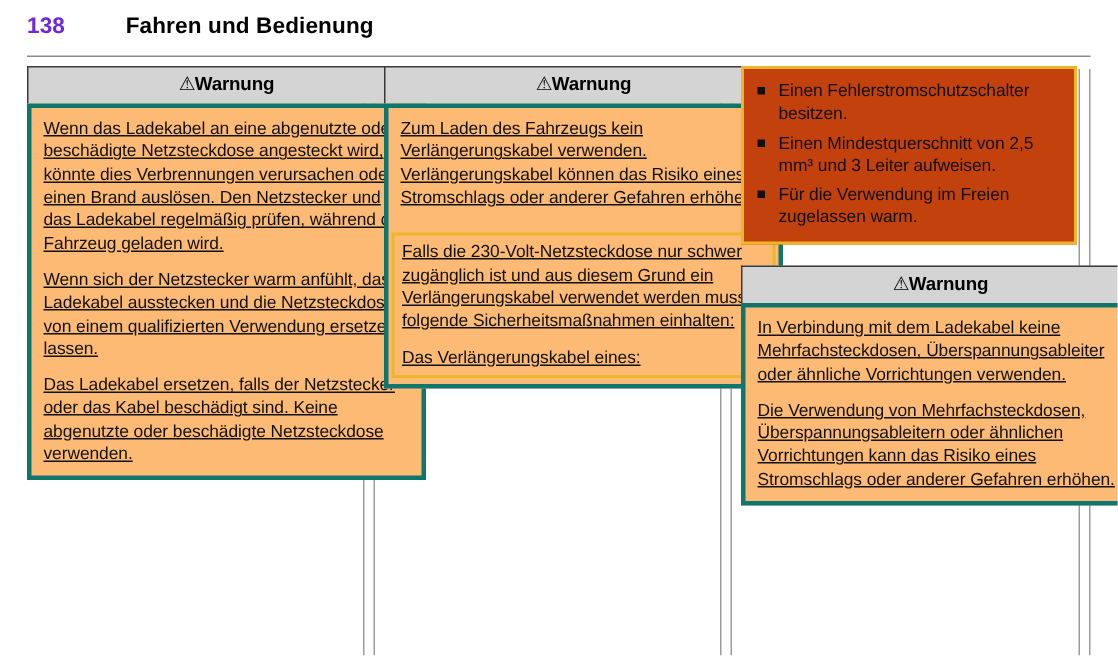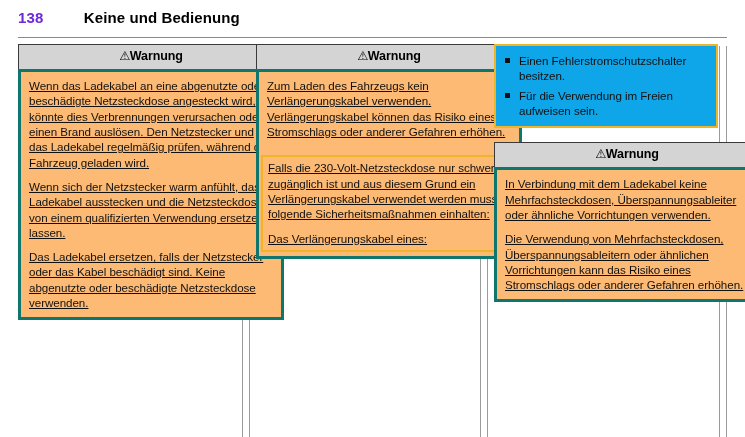--- a/index.html
+++ b/index.html
@@ -136,21 +136,21 @@
     padding: 3px 4px 4px 5px;
   }
   .hl-run p { margin: 0 0 9px 0; }
   .hl-run p:last-child { margin-bottom: 0; }
 
   
   .hl-box {
     box-sizing: border-box;
     width: 224px;
     border: 2px solid #f0b42a;
-    background: #0ea5e9;
+    background: #c2410c;
     padding: 7px 8px 8px 8px;
     margin-bottom: 14px;
   }
   ul.bullets {
     margin: 0;
     padding: 0;
     list-style: none;
   }
   ul.bullets li {
     position: relative;
@@ -169,21 +169,21 @@
     width: 5px;
     height: 5px;
     background: #111111;
   }
 </style>
 </head>
 <body>
 
 <div class="page-header">
   <span class="page-number">138</span>
-  <span class="page-title">Keine und Bedienung</span>
+  <span class="page-title">Fahren und Bedienung</span>
 </div>
 <div class="header-rule"></div>
 
 <div class="columns">
 
   <div class="gutter-rule g1a"></div>
   <div class="gutter-rule g1b"></div>
   <div class="gutter-rule g2a"></div>
   <div class="gutter-rule g2b"></div>
   <div class="gutter-rule g3a"></div>
@@ -219,24 +219,25 @@
 
   <div class="column col-3">
     <div class="hl-box">
       <ul class="bullets">
         <li>
           <span class="sq"></span>
           <span>Einen Fehlerstromschutzschalter besitzen.</span>
         </li>
         <li>
           <span class="sq"></span>
+          <span>Einen Mindestquerschnitt von 2,5 mm³ und 3 Leiter aufweisen.</span>
         </li>
         <li>
           <span class="sq"></span>
-          <span>Für die Verwendung im Freien aufweisen sein.</span>
+          <span>Für die Verwendung im Freien zugelassen warm.</span>
         </li>
       </ul>
     </div>
 
     <div class="warning-block">
       <div class="warning-head">
         <span class="tri">⚠</span><span>Warnung</span>
       </div>
       <div class="warning-body">
         <p>In Verbindung mit dem Ladekabel keine Mehrfachsteckdosen, Überspannungsableiter oder ähnliche Vorrichtungen verwenden.</p>

